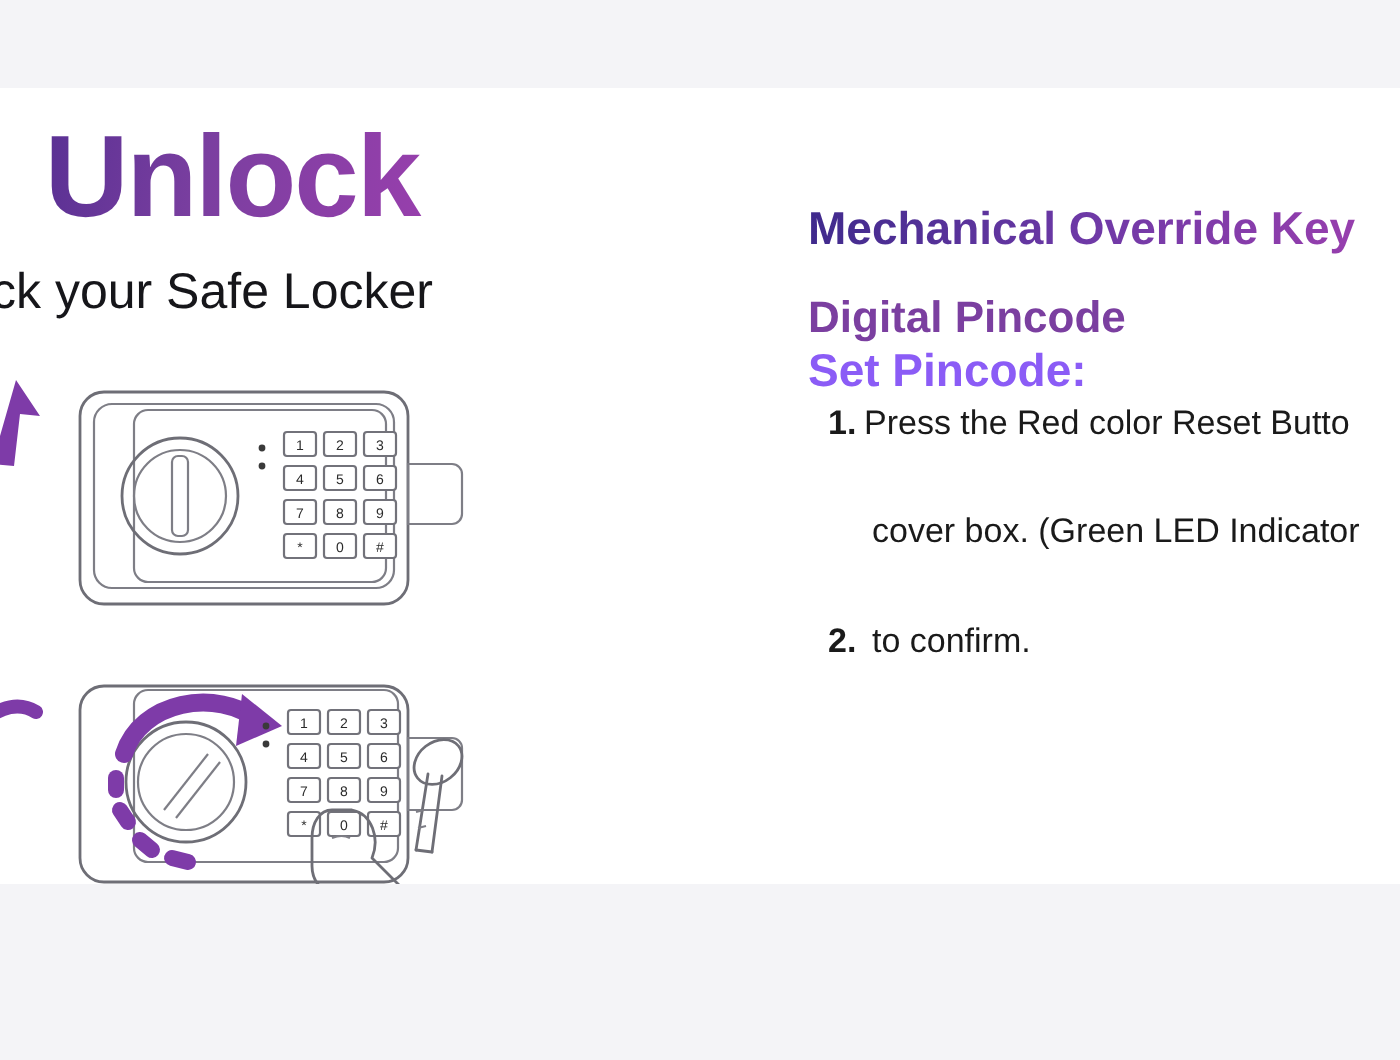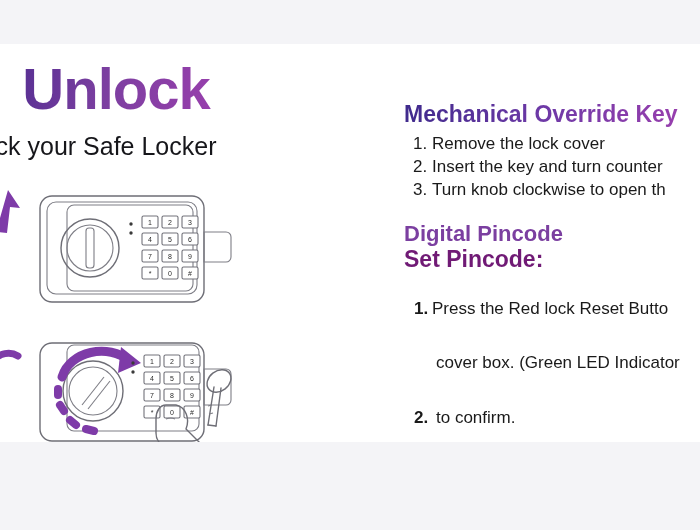--- a/index.html
+++ b/index.html
@@ -110,26 +110,26 @@
   .h-digital {
     margin: 20px 0 0 4px;
     font-size: 22px;
     font-weight: bold;
     line-height: 1.12;
     white-space: nowrap;
     color: #7b3fa0;
   }
 
   .h-setpin {
-    margin: 1px 0 25px 4px;
+    margin: 1px 0 2px 4px;
     font-size: 23px;
     font-weight: bold;
     line-height: 1.12;
     white-space: nowrap;
-    color: #701a75;
+    color: #8b5cf6;
   }
 
   ol.pin-list {
     margin: 0 0 0 14px;
     padding: 0 0 0 18px;
     list-style: none;
     counter-reset: pinitem;
   }
   ol.pin-list li {
     position: relative;
@@ -324,33 +324,28 @@
           <path class="ln-thin" d="M223 84 l-4 1"></path>
         </g>
       </svg>
     </div>
   </div>
 
   <div class="right-col">
 
     <h2 class="h-mech">Mechanical Override Key</h2>
 
-    <ol class="mech-list">
-      <li>Remove the lock cover</li>
-      <li>Insert the key and turn counter</li>
-      <li>Turn knob clockwise to open th</li>
-    </ol>
 
     <h2 class="h-digital">Digital Pincode</h2>
 
     <h3 class="h-setpin">Set Pincode:</h3>
 
     <ol class="pin-list">
       <li>
-        <span>Press the Red lock Reset Butto</span>
+        <span>Press the Red color Reset Butto</span>
         <span class="l2">cover box. (Green LED Indicator</span>
       </li>
       <li>
         <span class="l2">to confirm.</span>
       </li>
     </ol>
   </div>
 
 </div>
 

